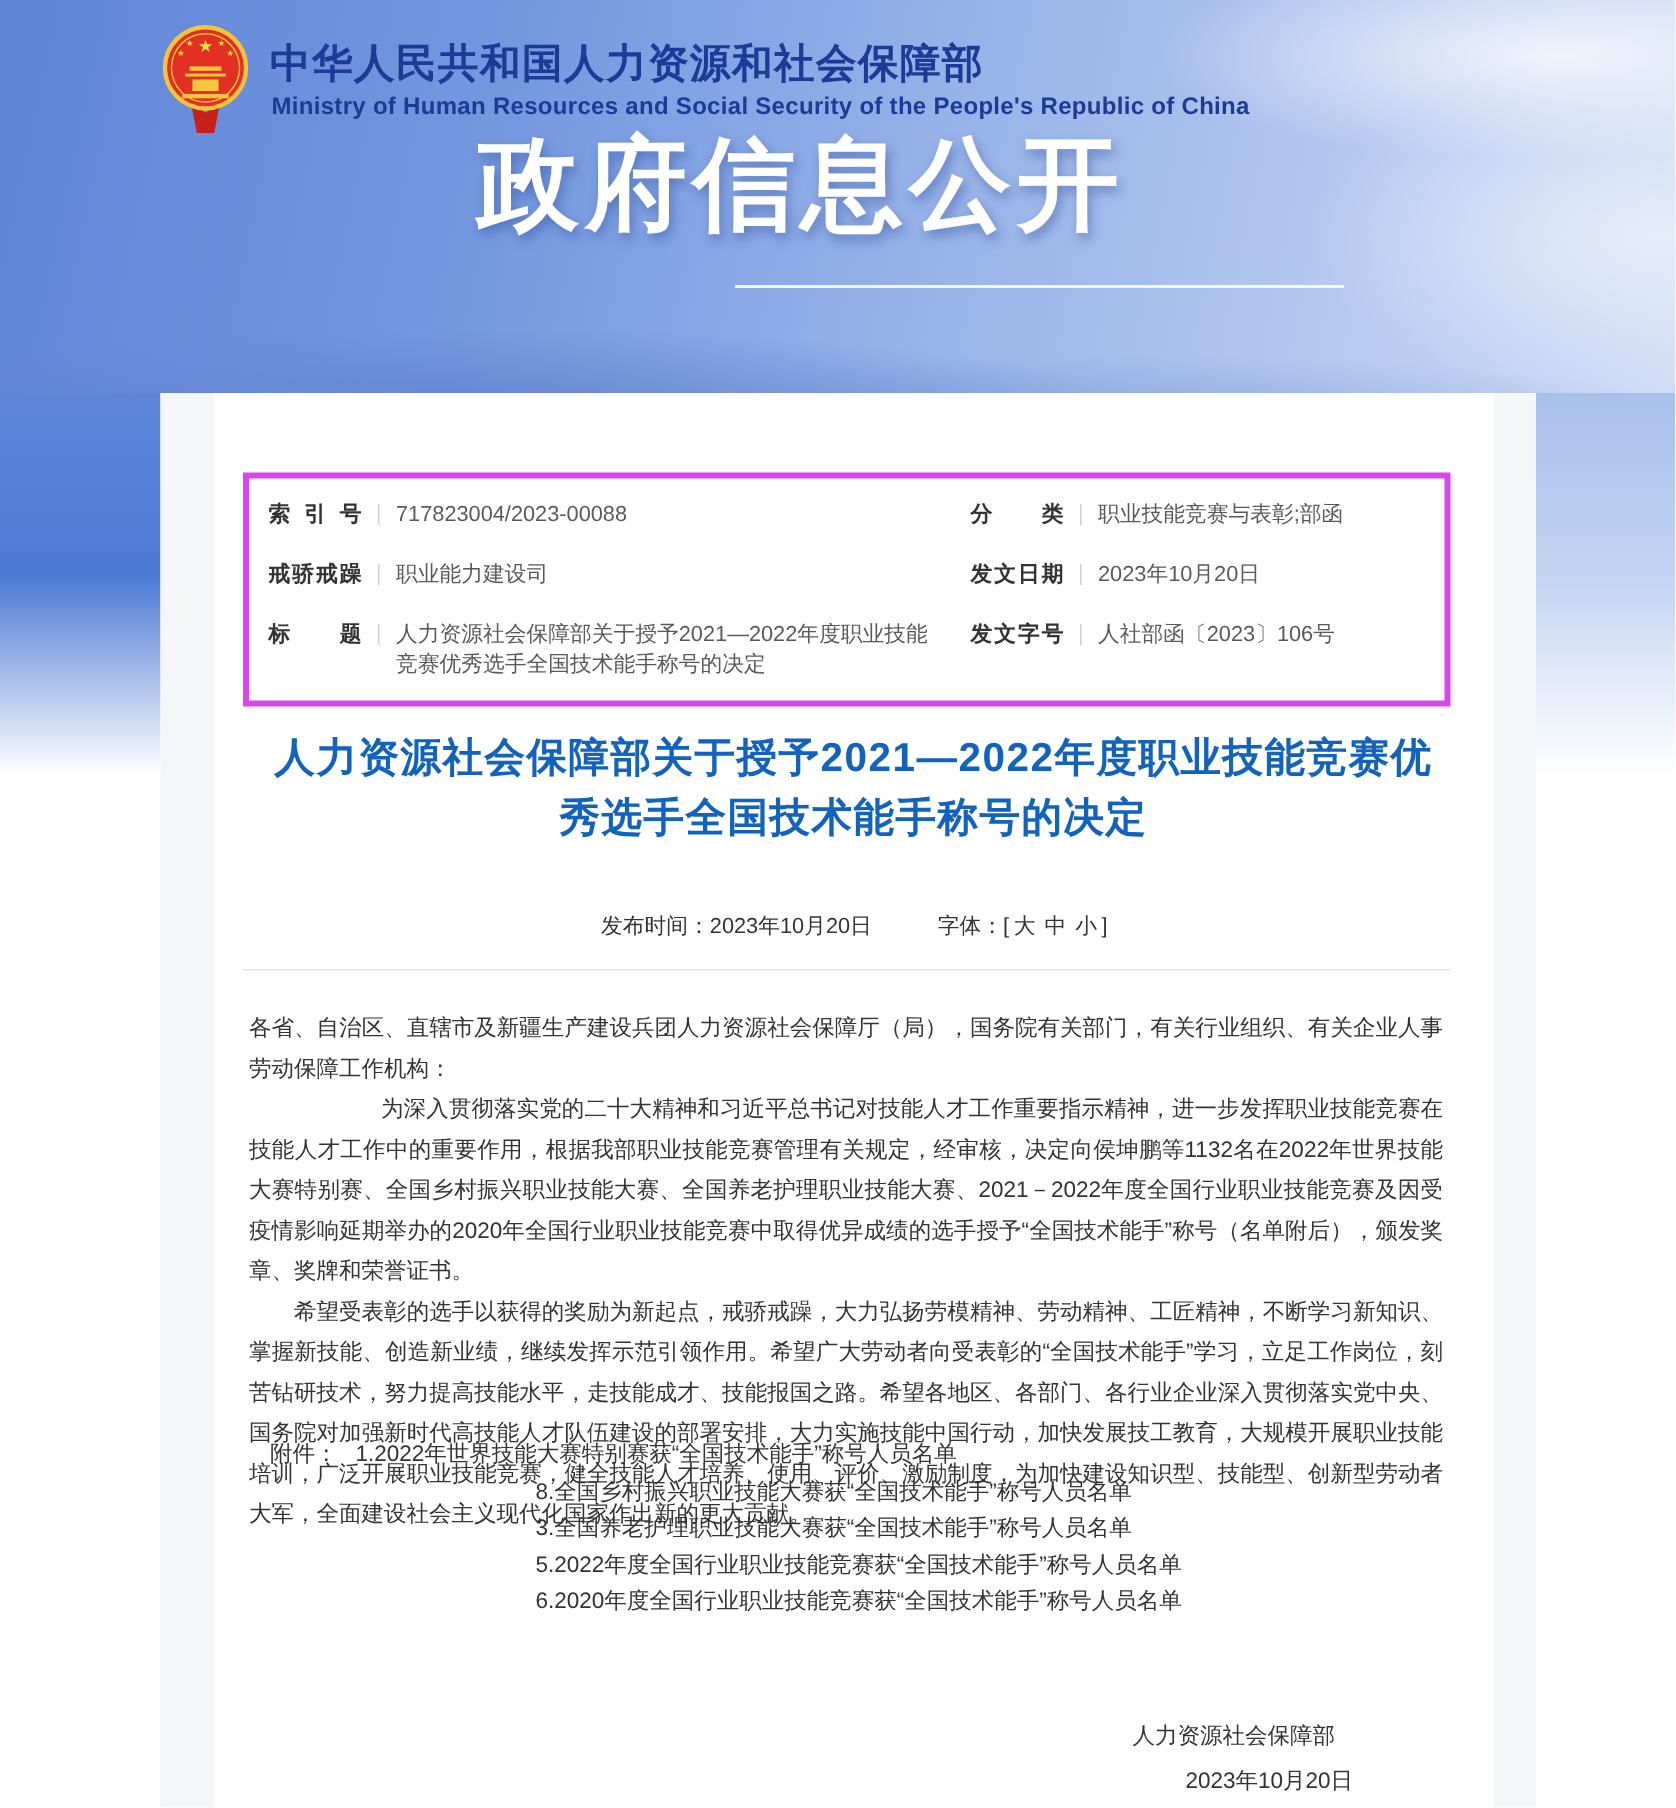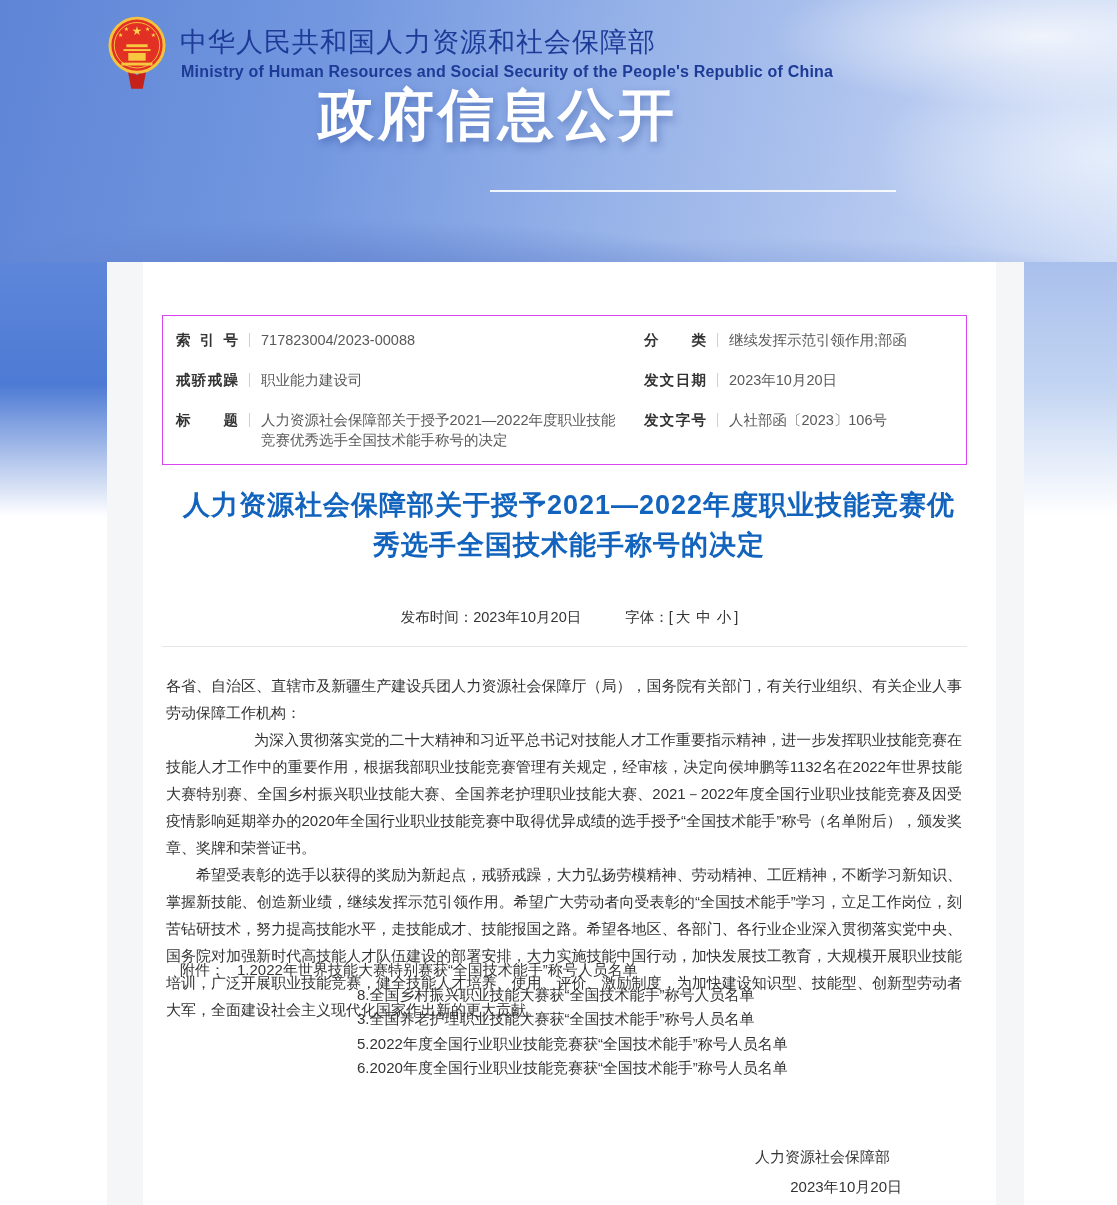--- a/index.html
+++ b/index.html
@@ -16,29 +16,29 @@
     background:
       radial-gradient(55% 32% at 30% 106%, rgba(96,128,205,0.85), rgba(96,128,205,0) 70%),
       radial-gradient(50% 28% at 68% 110%, rgba(120,150,215,0.65), rgba(120,150,215,0) 70%),
       radial-gradient(40% 45% at 93% 14%, rgba(255,255,255,0.75), rgba(255,255,255,0) 60%),
       radial-gradient(30% 60% at 99% 60%, rgba(235,242,252,0.8), rgba(235,242,252,0) 70%),
       linear-gradient(102deg, #5e85d6 0%, #7498e0 30%, #96b2e8 55%, #b3c7ef 78%, #cfdcf6 100%);
   }
   .emblem { position: absolute; left: 108px; top: 13px; width: 58px; height: 78px; }
   .ministry-cn {
     position: absolute; left: 180px; top: 24px;
-    font-size: 27px; font-weight: normal; color: #1d3b96; letter-spacing: 1px;
+    font-size: 27px; font-weight: bold; color: #1d3b96; letter-spacing: 1px;
   }
   .ministry-en {
     position: absolute; left: 181px; top: 63px;
     font-size: 16px; font-weight: bold; color: #1d3b96; letter-spacing: 0.2px;
   }
   .gov-title {
     position: absolute; left: 318px; top: 78px;
-    font-size: 56px; font-weight: 800; color: #ffffff; letter-spacing: 4px;
+    font-size: 68px; font-weight: 800; color: #ffffff; letter-spacing: 4px;
     text-shadow: 2px 4px 8px rgba(40, 70, 150, 0.45);
   }
   .gov-underline {
     position: absolute; left: 490px; top: 190px; width: 406px; height: 2px;
     background: rgba(255,255,255,0.88);
   }
 
   
   .bg-side-left {
     position: absolute; left: 0; top: 262px; width: 107px; height: 943px;
@@ -54,21 +54,21 @@
 
   
   .panel {
     position: absolute; left: 143px; top: 262px; width: 853px; height: 943px;
     background: #ffffff;
   }
 
   
   .info-table {
     position: absolute; left: 19px; top: 53px; width: 805px;
-    border: 1px solid #d946ef; background: #ffffff;
+    border: 4px solid #d946ef; background: #ffffff;
     display: grid; grid-template-columns: 468px 335px;
     padding: 4px 0;
   }
   .cell { display: flex; align-items: flex-start; padding: 10px 14px 10px 13px; font-size: 14.5px; line-height: 20px; }
   .cell .lbl {
     flex: 0 0 62px; font-weight: bold; color: #333333;
     text-align: justify; text-align-last: justify;
   }
   .cell .sep {
     flex: 0 0 1px; height: 14px; background: #cfcfcf; margin: 3px 11px 0 11px;
@@ -147,21 +147,21 @@
 
     <div class="info-table">
       <div class="cell">
         <span class="lbl">索引号</span>
         <span class="sep"></span>
         <span class="val">717823004/2023-00088</span>
       </div>
       <div class="cell">
         <span class="lbl">分类</span>
         <span class="sep"></span>
-        <span class="val">继续发挥示范引领作用;部函</span>
+        <span class="val">职业技能竞赛与表彰;部函</span>
       </div>
       <div class="cell">
         <span class="lbl">戒骄戒躁</span>
         <span class="sep"></span>
         <span class="val">职业能力建设司</span>
       </div>
       <div class="cell">
         <span class="lbl">发文日期</span>
         <span class="sep"></span>
         <span class="val">2023年10月20日</span>

